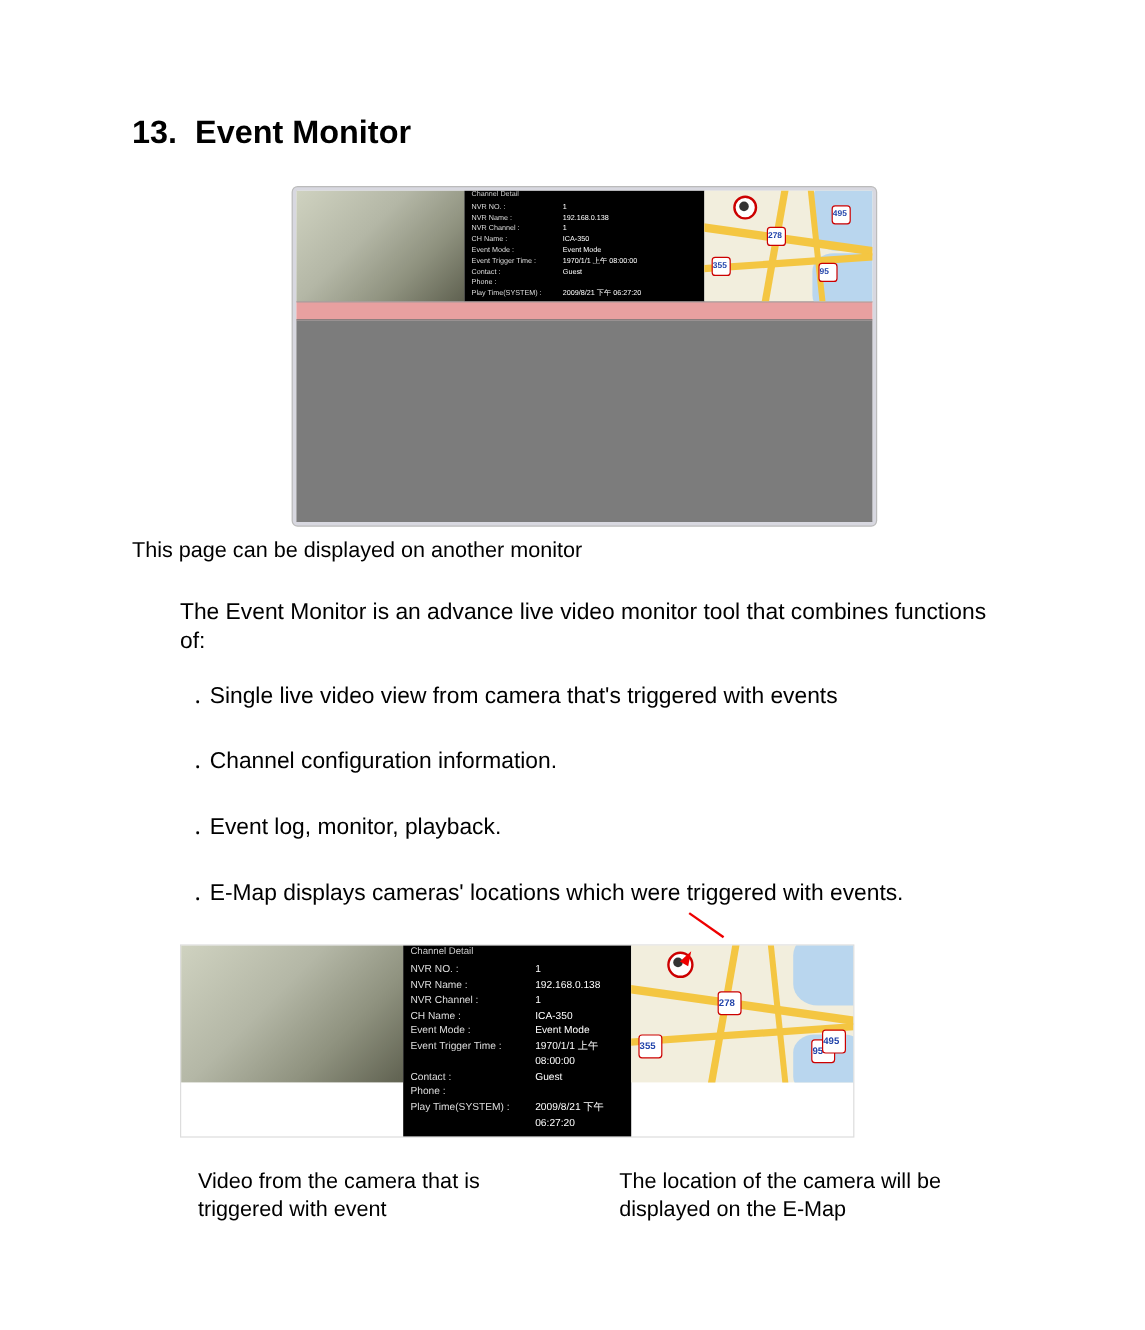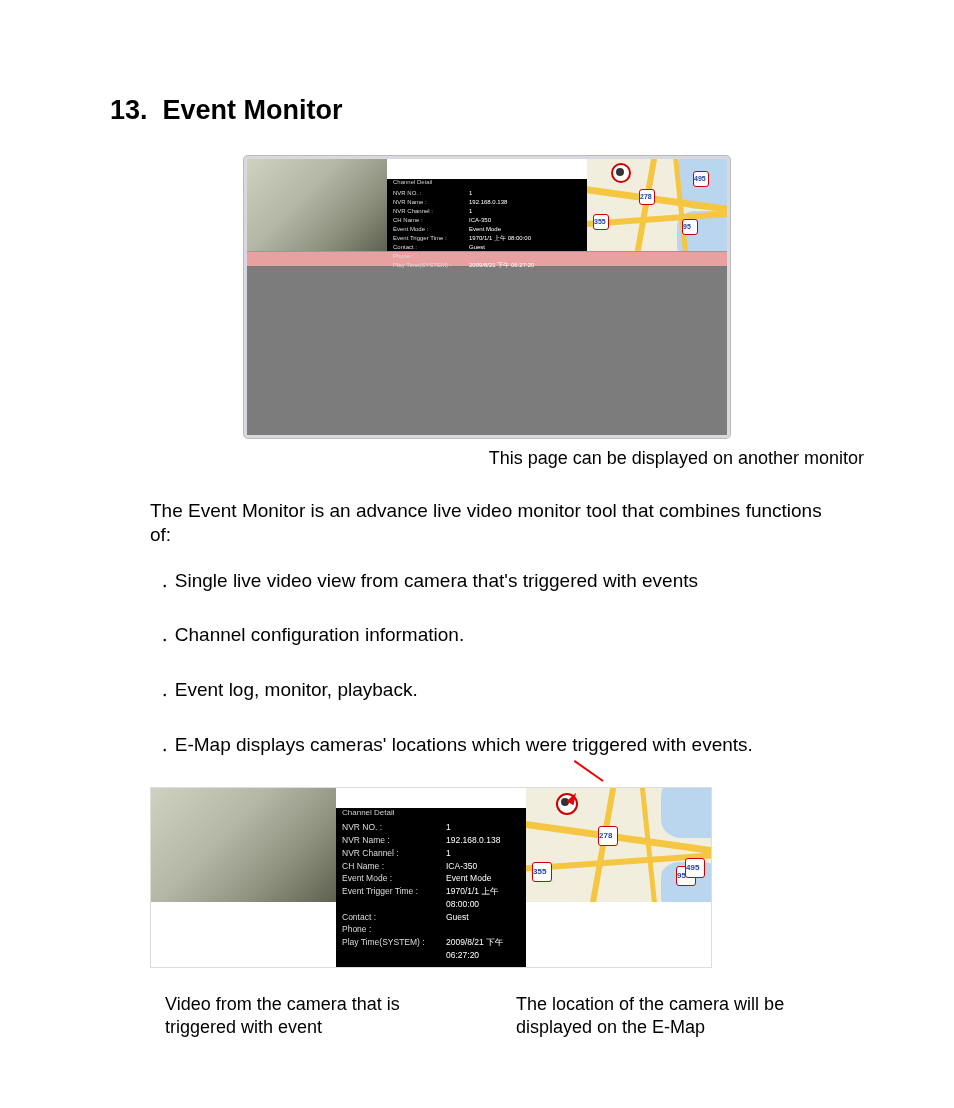--- a/index.html
+++ b/index.html
@@ -42,21 +42,20 @@
   }
   .video-preview.big { width: 185px; height: 114px; }
   .detail-panel {
     flex: 1;
     background: #000;
     color: #fff;
     font-size: 6px;
     padding: 4px 4px 4px 6px;
     line-height: 1.5;
     position: relative;
-    margin-top: 20px;
   }
   .detail-panel.big { font-size: 8.5px; padding: 5px 6px; }
   .detail-panel .legend {
     position: absolute;
     top: -1px; left: 6px;
     font-size: 6px;
     color: #ccc;
   }
   .detail-panel.big .legend { font-size: 8px; }
   .detail-row { display: flex; }
@@ -109,21 +108,21 @@
     height: 14px;
     background: #e8a0a0;
     border-top: 1px solid #999;
     border-bottom: 1px solid #777;
   }
   .gray-body {
     height: 168px;
     background: #7c7c7c;
   }
   .caption-center {
-    text-align: right;
+    text-align: left;
     font-size: 18px;
     margin: 6px 0 30px 0;
   }
   .intro { margin: 0 40px 22px 40px; line-height: 1.25;}
   .bullet { margin: 0 40px 30px 50px; line-height: 1.3; text-indent: -10px; padding-left: 10px;}
   .bullet::before { content: "\2024\00a0"; }
   .three-col-wrap {
     width: 560px;
     margin: 0 0 0 40px;
     display: flex;

